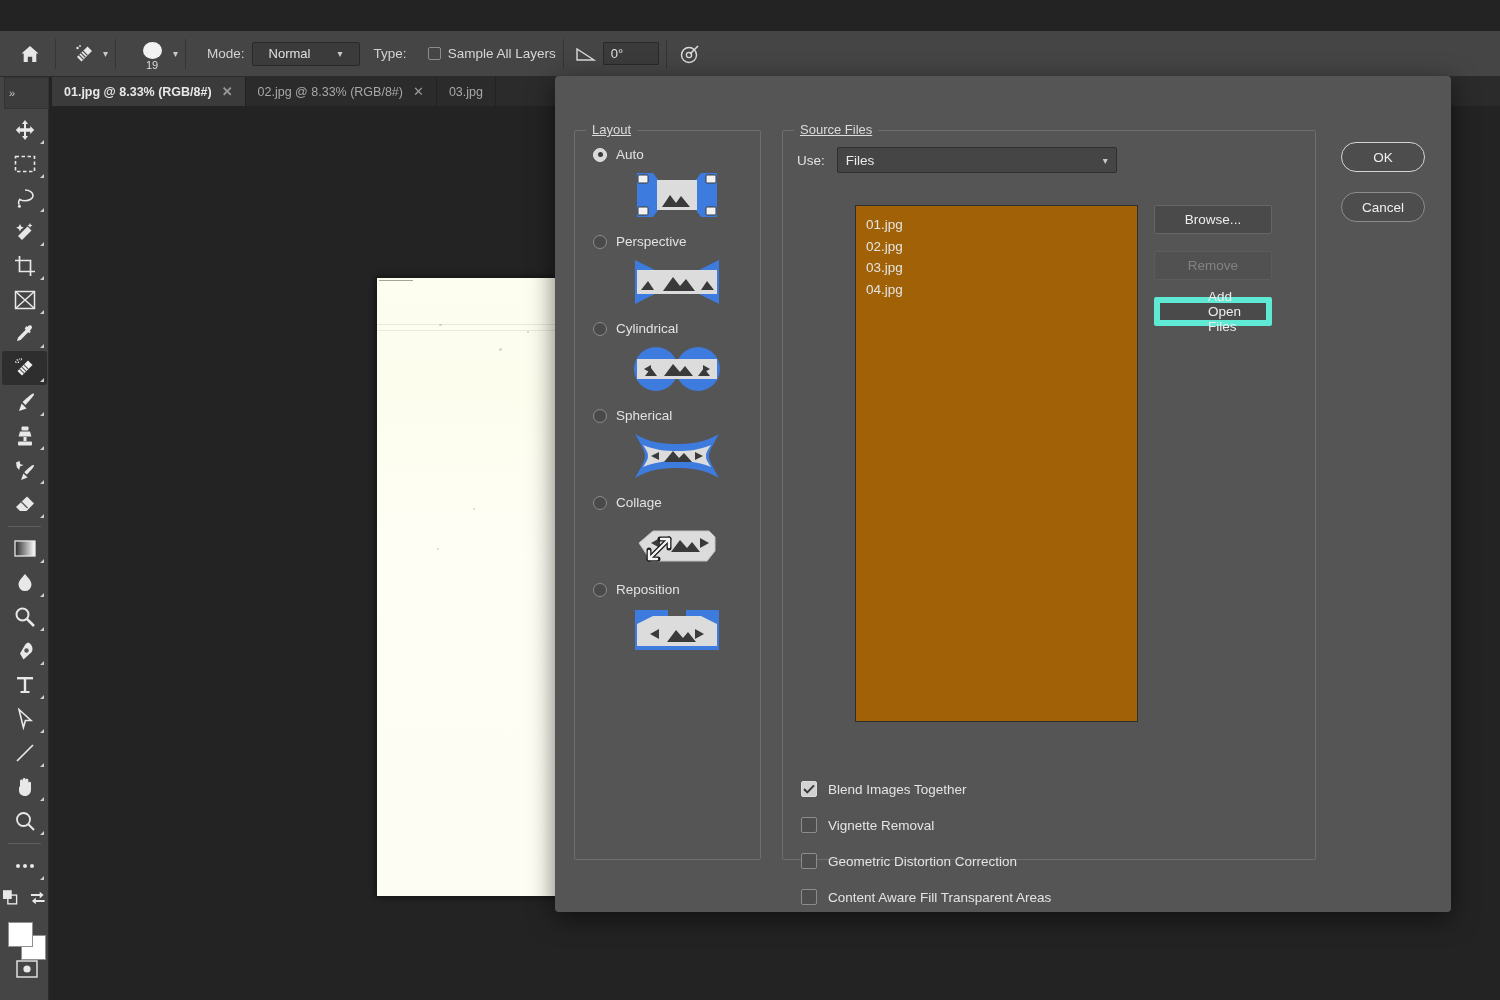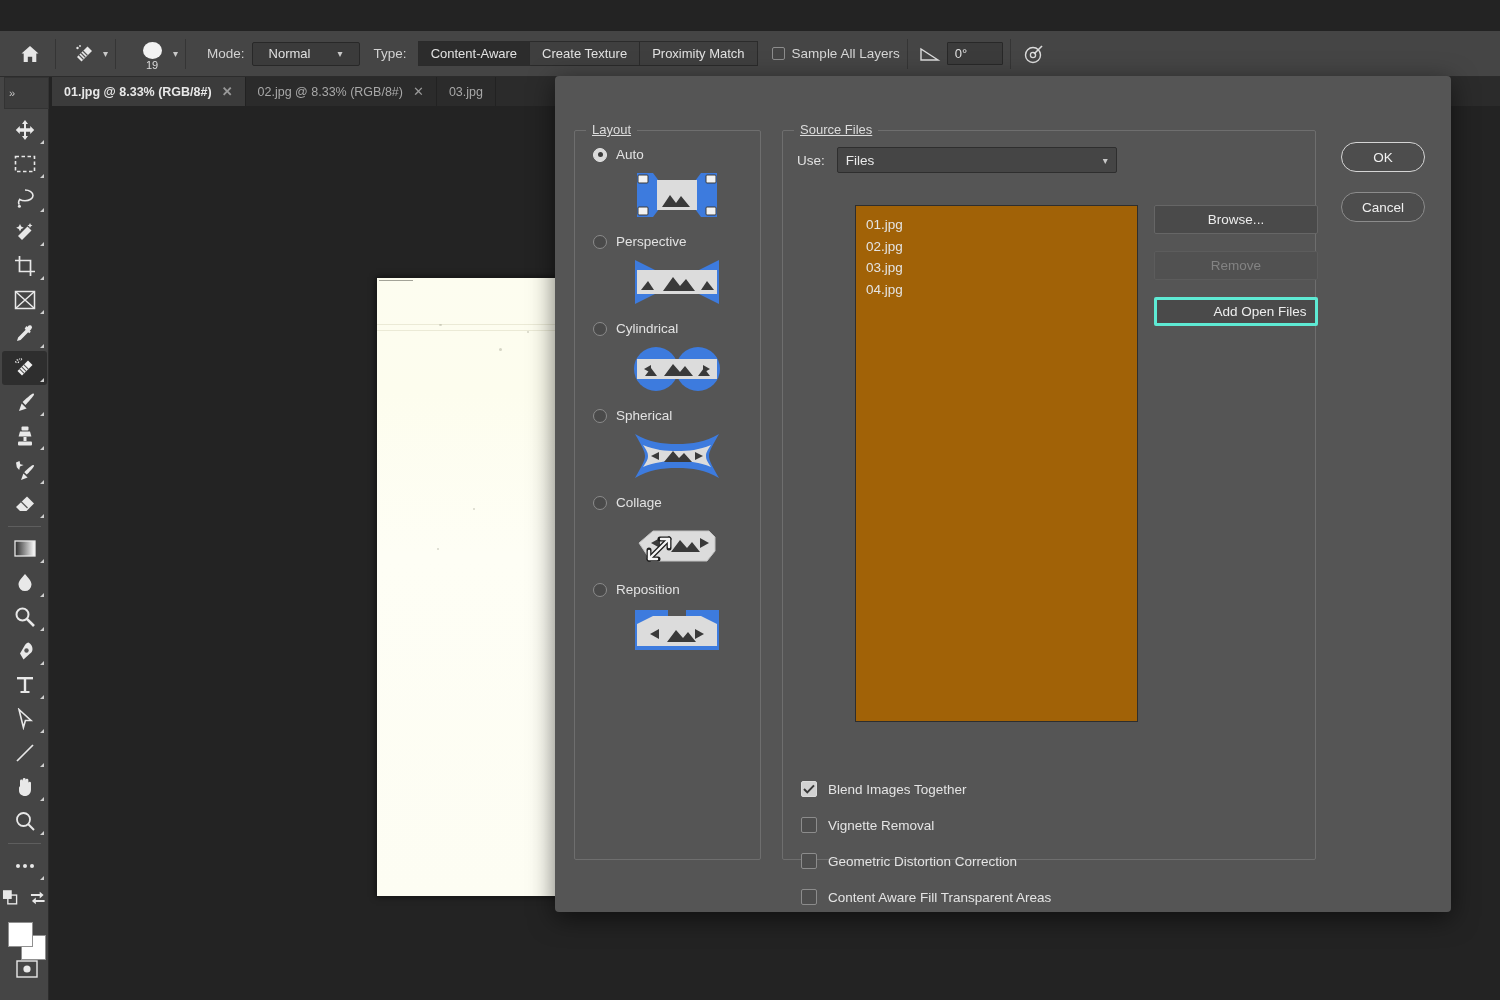--- a/index.html
+++ b/index.html
@@ -176,27 +176,27 @@
     padding:0 8px; font-size:13.5px; color:#eaeaea;
   }
   .filelist {
     position:absolute; left:72px; top:74px; width:283px; height:517px;
     background:#a16207; border:1px solid #2e2e2e;
     padding:8px 10px; overflow:hidden;
   }
   .fileitem { font-size:13.5px; color:#e4e4e4; line-height:21.5px; }
 
   .sidebtn {
-    position:absolute; left:371px; width:164px; height:29px;
+    position:absolute; left:371px; width:118px; height:29px;
     background:#4a4a4a; border:1px solid #666; border-radius:2px;
     display:flex; align-items:center; justify-content:center;
     font-size:13.5px; color:#ededed;
   }
   .sidebtn.disabled { color:#838383; border-color:#5c5c5c; background:#515151; }
-  .sidebtn.focused { border:3px solid #5eead4;padding-left:48px; }
+  .sidebtn.focused { border:6px solid #5eead4;padding-left:48px; }
 
   .checkrow { position:absolute; left:18px; display:flex; align-items:center; }
   .cbox {
     width:16px; height:16px; border:1px solid #8c8c8c; background:#4e4e4e;
     border-radius:2px; margin-right:11px; flex:none;
     display:flex; align-items:center; justify-content:center;
   }
   .cbox.checked { background:#d2d2d2; border-color:#dcdcdc; }
   .check-label { font-size:13.5px; color:#e4e4e4; }
 
@@ -243,25 +243,20 @@
     <span class="chev">▾</span>
     <div class="ob-sep"></div>
 
     <span class="ob-label">Mode:</span>
     <div class="sel" style="width:108px">
       <span>Normal</span>
       <span class="chev">▾</span>
     </div>
 
     <span class="ob-label">Type:</span>
-    <div class="seg-group">
-      <div class="seg active">Content-Aware</div>
-      <div class="seg">Create Texture</div>
-      <div class="seg">Proximity Match</div>
-    </div>
 
     <div class="ob-check">
       <span class="cb-mini"></span>
       <span>Sample All Layers</span>
     </div>
     <div class="ob-sep"></div>
     <div style="margin-left:4px">
       <svg width="22" height="18" viewBox="0 0 22 18">
           <path d="M2 15 H19 L2 4 Z" fill="none" stroke="#dcdcdc" stroke-width="1.4"></path>
         </svg>

